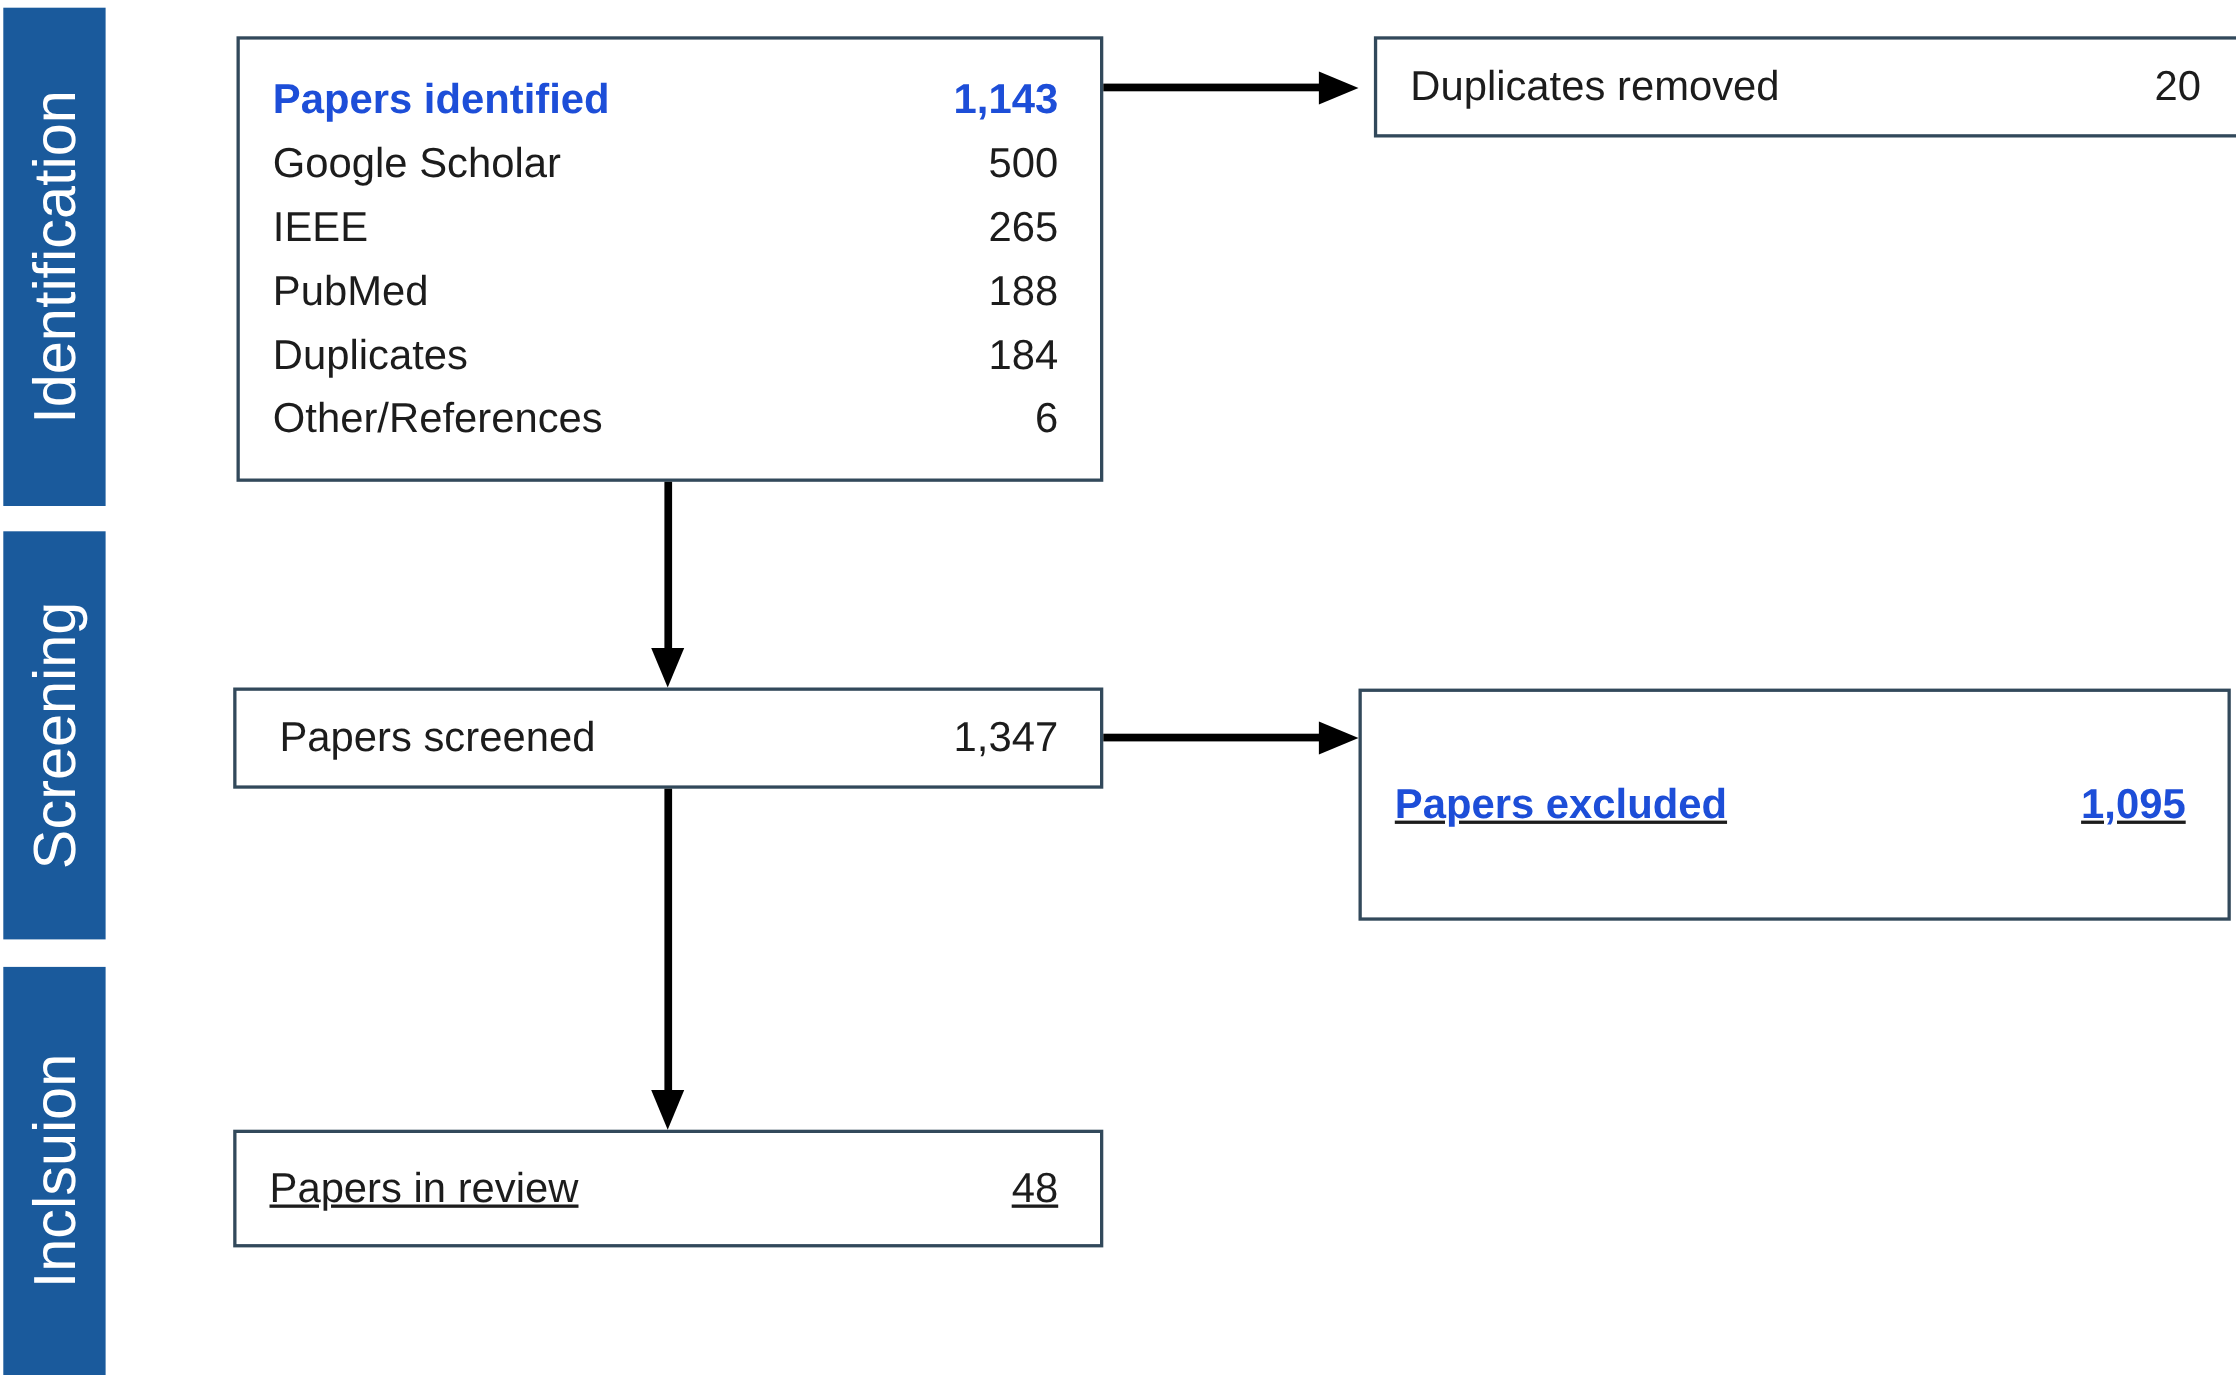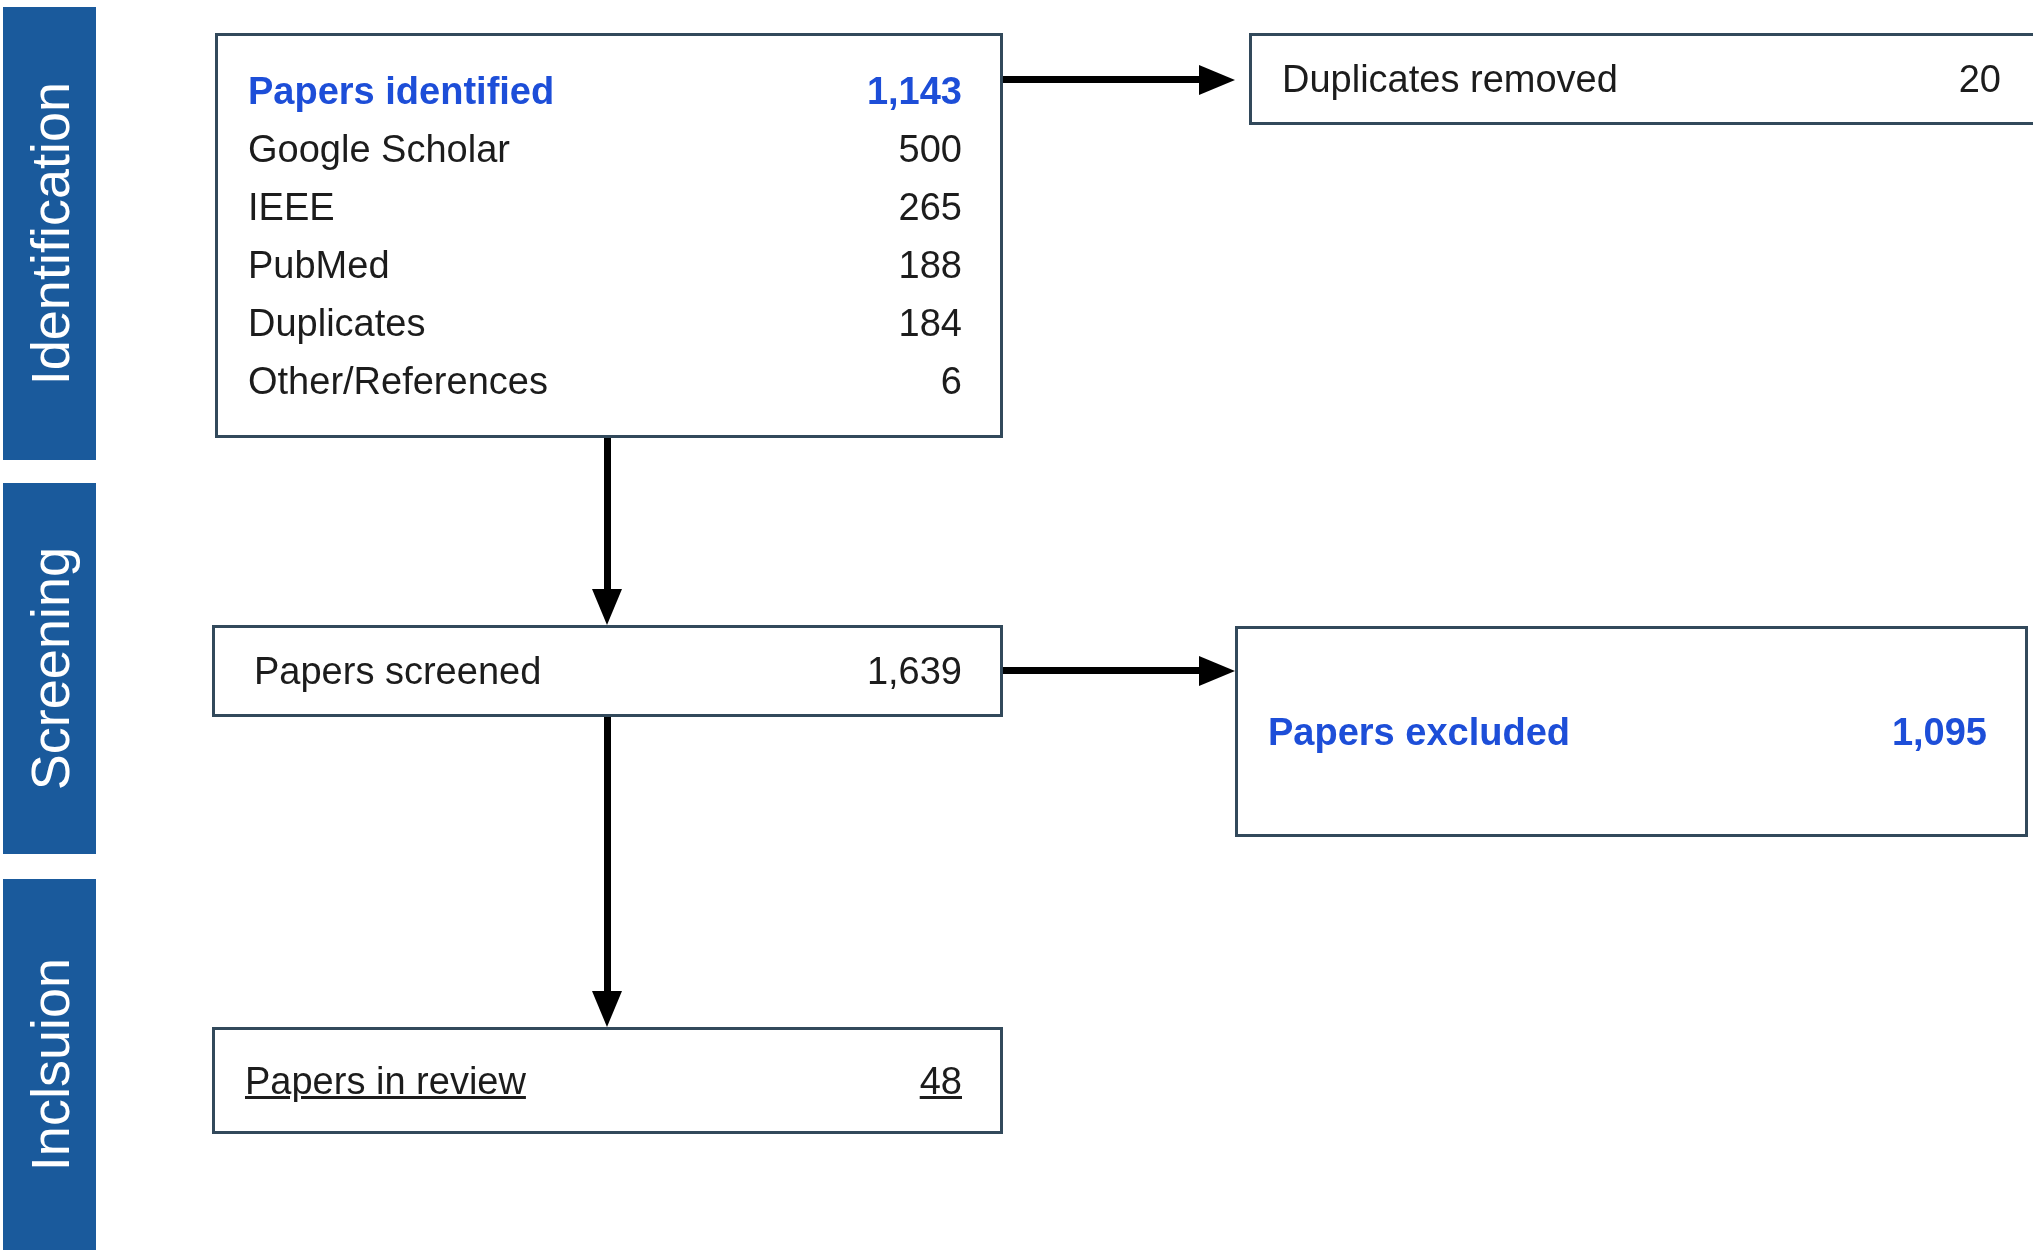--- a/index.html
+++ b/index.html
@@ -55,21 +55,21 @@
     height: 58px;
     line-height: 58px;
     white-space: nowrap;
   }
   .bold { font-weight: bold; color: #1d4ed8; }
   .val { text-align: left; }
 
   .box-identified { left: 215px;  top: 33px;   width: 788px; height: 405px; }
   .box-duplicates { left: 1235px; top: 33px;   width: 793px; height: 92px; margin-left: 14px;  }
   .box-screened   { left: 212px;  top: 625px;  width: 791px; height: 92px; padding-left: 39px;  }
-  .box-excluded   { left: 1235px; top: 626px;  width: 793px; height: 211px; }
+  .box-excluded   { left: 1235px; top: 626px;  width: 793px; height: 211px; text-decoration: underline; }
   .box-excluded .row { height: 56px; line-height: 56px; }
   .box-review     { left: 212px;  top: 1027px; width: 791px; height: 107px; text-decoration: underline;  }
 
   
   .arrow-line { position: absolute; background: var(--arrow, #000000); }
   .arrow-head { position: absolute; width: 0; height: 0; }
   .head-right {
     border-top: 15px solid transparent;
     border-bottom: 15px solid transparent;
     border-left: 36px solid var(--arrow, #000000);
@@ -133,21 +133,21 @@
   <div class="box box-duplicates">
     <div class="row">
       <span>Duplicates removed</span>
       <span class="val">20</span>
     </div>
   </div>
 
   <div class="box box-screened">
     <div class="row">
       <span>Papers screened</span>
-      <span class="val">1,639</span>
+      <span class="val">1,347</span>
     </div>
   </div>
 
   <div class="box box-excluded">
     <div class="row">
       <span class="bold">Papers excluded</span>
       <span class="bold val">1,095</span>
     </div>
   </div>
 

